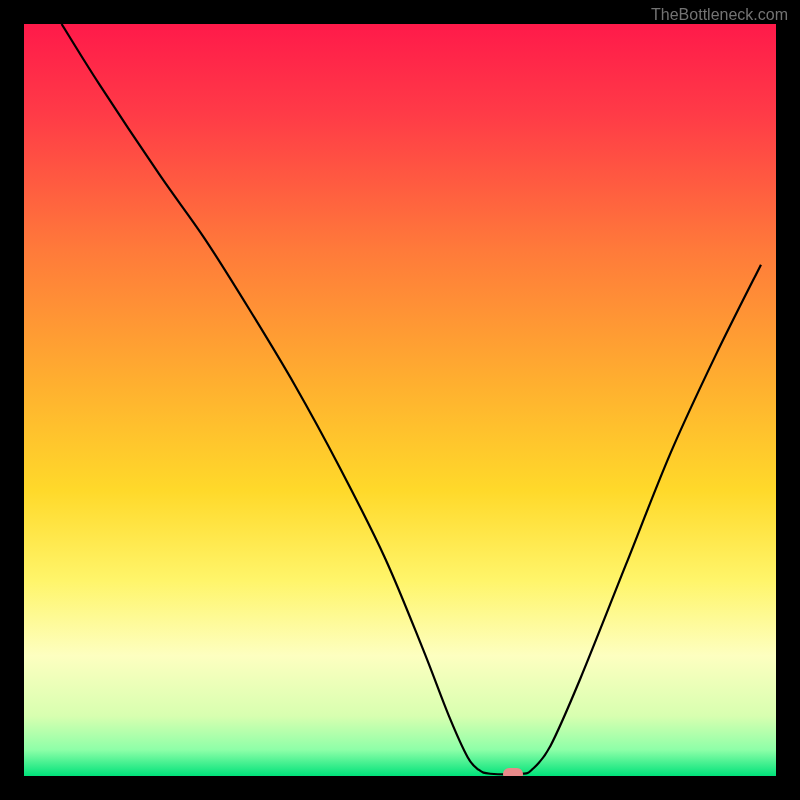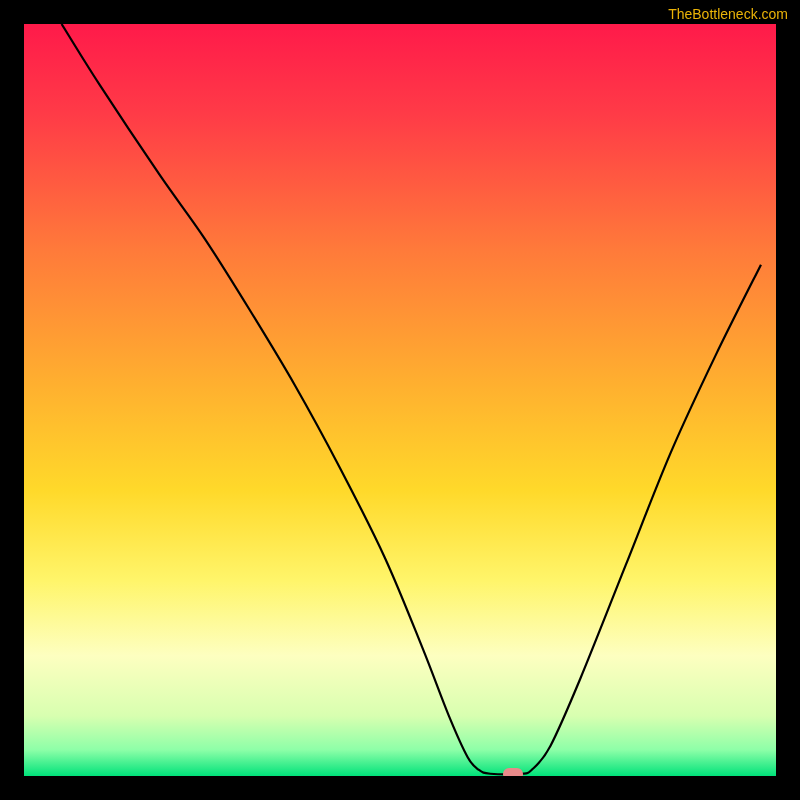--- a/index.html
+++ b/index.html
@@ -8,22 +8,22 @@
     width: 800px;
     height: 800px;
     background: #000;
     position: relative;
     font-family: Arial, sans-serif;
   }
   .watermark {
     position: absolute;
     top: 6px;
     right: 12px;
-    color: #eab308;
-    font-size: 14px;
+    color: #737373;
+    font-size: 16px;
     font-weight: 500;
     z-index: 10;
   }
   .plot-area {
     position: absolute;
     left: 24px;
     top: 24px;
     width: 752px;
     height: 752px;
     overflow: hidden;

